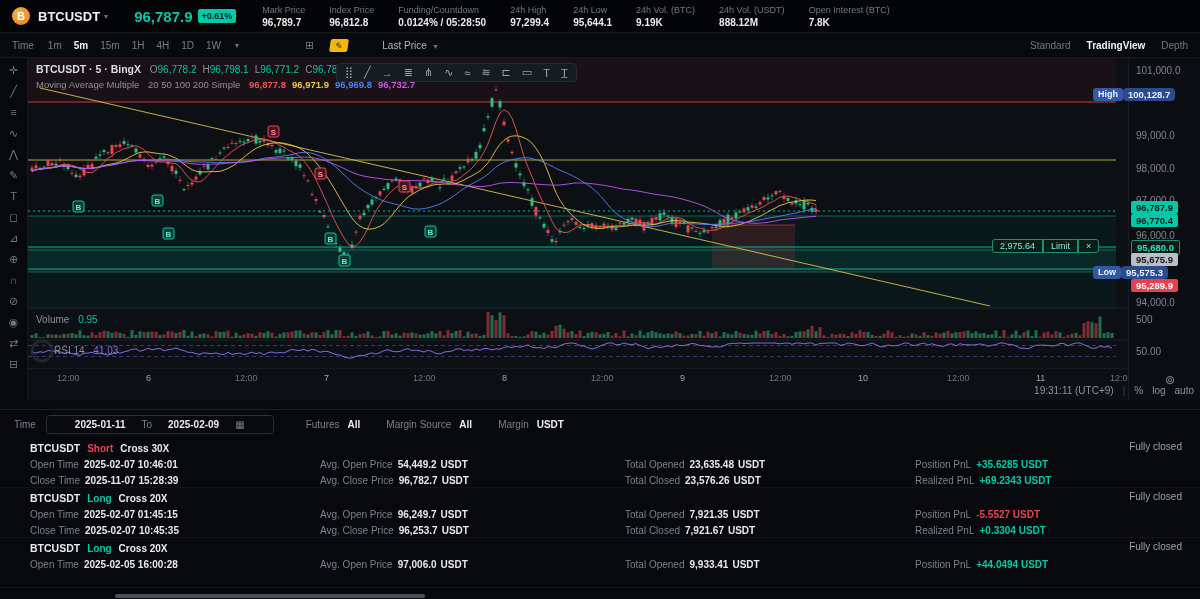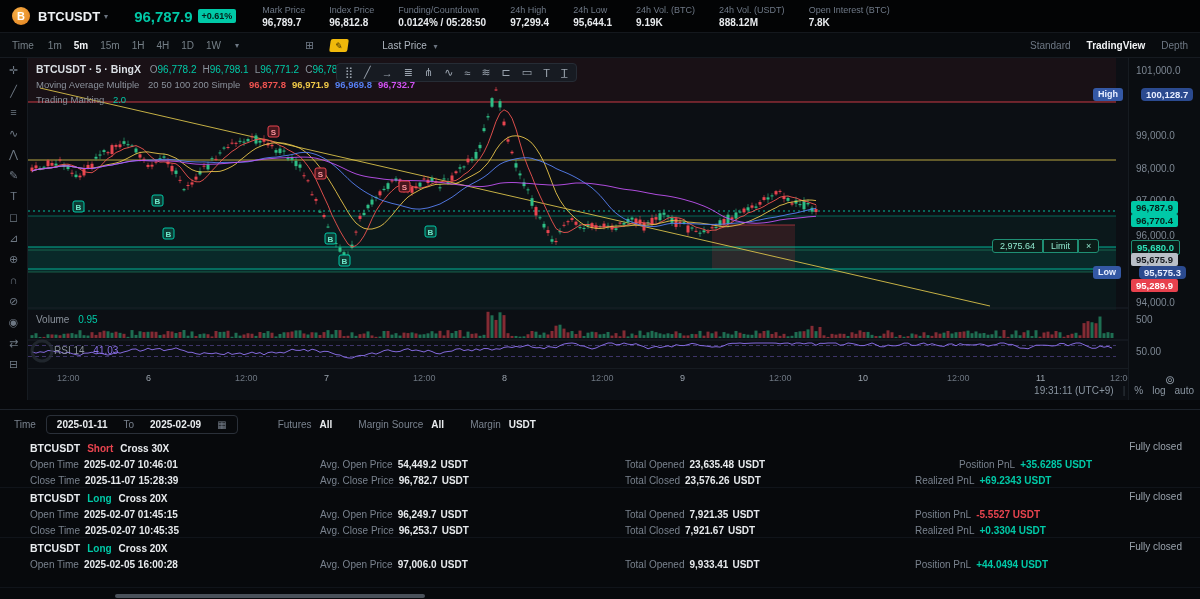--- a/index.html
+++ b/index.html
@@ -57,33 +57,33 @@
   .status .div{color:#39414a}
   .status .sbtn{cursor:pointer}
   
   .price-axis{position:absolute;left:1128px;top:0;width:72px;height:342px;border-left:1px solid #161b21;background:#0a0d11;z-index:6}
   .tick{position:absolute;left:7px;font-size:10px;color:#7d8793;white-space:nowrap}
   .pbadge{position:absolute;left:2px;font-size:9.5px;font-weight:bold;padding:1px 5px;border-radius:2px;white-space:nowrap}
   .badge-teal{background:#00c9a7;color:#04201a}
   .badge-gray{background:#b9bfc7;color:#14181d}
   .badge-red{background:#e8414d;color:#fff}
   .badge-outline{background:#0b1a17;color:#2fe0b8;border:1px solid #1f8f74}
-  .pillwrap{position:absolute;left:-36px;display:flex;gap:18px;white-space:nowrap}
+  .pillwrap{position:absolute;left:-36px;display:flex;gap:0;white-space:nowrap}
   .pill-lb{background:#3458a4;color:#e8eeff;font-size:9px;font-weight:bold;padding:1px 5px;border-radius:3px}
   .pill-val{background:#2b4a8f;color:#e8eeff;font-size:9.5px;font-weight:bold;padding:1px 5px;border-radius:4px}
   .axis-target{position:absolute;left:36px;top:315px;font-size:12px;color:#8a95a1;cursor:pointer}
   
   .panel{margin-top:9px;border-top:1px solid #1d232b;background:#07090c}
   .tabs{display:flex;gap:36px;padding:0 30px;height:25px;align-items:center;border-bottom:1px solid #14181d}
   .tab{font-size:10.5px;color:#717b87;font-weight:bold;cursor:pointer;white-space:nowrap}
   .tab.active{color:#f4f6f8}
   .filters{display:flex;align-items:center;padding:0 14px;height:28px;font-size:10px;gap:10px}
   .flabel{color:#79828e}
   .fval{color:#e9ecef;font-weight:bold}
-  .fbox{border:1px solid #2a3039;border-radius:4px;padding:3px 10px;display:flex;gap:16px;align-items:center;margin-right:14px}
+  .fbox{border:1px solid #2a3039;border-radius:4px;padding:3px 28px;display:flex;gap:16px;align-items:center;margin-right:6px}
   .fgroup{display:flex;gap:8px;align-items:center;margin-left:16px}
   .cal{color:#79828e;font-size:10px;cursor:pointer}
   .rows{position:relative}
   .prow{position:relative;height:50px}
   .prow .line{position:absolute;font-size:10px;line-height:15px;white-space:nowrap}
   .sym{font-weight:bold;color:#e9ecef;font-size:10.5px}
   .side-Short{color:#e8444f;font-weight:bold;margin-left:7px}
   .side-Long{color:#00c9a7;font-weight:bold;margin-left:7px}
   .lev{color:#e9ecef;font-weight:bold;margin-left:7px}
   .k{color:#79828e}
@@ -896,24 +896,20 @@
     <div class="legend">
       <div class="row">
         <span class="lg-title">BTCUSDT · 5 · BingX</span>
         <span id="ohlc"><span class="lg-seg"><span class="lg-gray">O</span><span class="lg-teal">96,778.2</span></span><span class="lg-seg"><span class="lg-gray">H</span><span class="lg-teal">96,798.1</span></span><span class="lg-seg"><span class="lg-gray">L</span><span class="lg-teal">96,771.2</span></span><span class="lg-seg"><span class="lg-gray">C</span><span class="lg-teal">96,787.9</span></span><span class="lg-seg lg-teal">9.6 (+0.01%)</span></span>
       </div>
       <div class="row" style="font-size:9.5px">
         <span class="lg-gray">Moving Average Multiple</span>
         <span class="lg-gray lg-seg">20 50 100 200 Simple</span>
         <span id="maVals"><span class="lg-seg" style="color: rgb(239, 83, 80); font-weight: bold;">96,877.8</span><span class="lg-seg" style="color: rgb(240, 201, 72); font-weight: bold;">96,971.9</span><span class="lg-seg" style="color: rgb(86, 128, 242); font-weight: bold;">96,969.8</span><span class="lg-seg" style="color: rgb(208, 82, 242); font-weight: bold;">96,732.7</span></span>
       </div>
-      <div class="row" style="font-size:9.5px">
-        <span class="lg-gray">Trading Marking</span>
-        <span class="lg-teal lg-seg">2.0</span>
-      </div>
     </div>
 
     <div class="float-tools" id="floatTools">
         <span class="ft">⣿</span>
         <span class="ft">╱</span>
         <span class="ft">→</span>
         <span class="ft">≣</span>
         <span class="ft">⋔</span>
         <span class="ft">∿</span>
         <span class="ft">≈</span>
@@ -1018,21 +1014,21 @@
 
   <div class="rows" id="rows">
       <div class="prow" style="border-bottom: 1px solid rgb(16, 20, 26);">
         <div class="line" style="left: 30px; top: 3px;"><span class="sym">BTCUSDT</span><span class="side-Short">Short</span><span class="lev">Cross 30X</span></div>
         <div class="line" style="left: 30px; top: 19px;"><span class="k">Open Time</span><span class="v">2025-02-07 10:46:01</span></div>
         <div class="line" style="left: 30px; top: 35px;"><span class="k">Close Time</span><span class="v">2025-11-07 15:28:39</span></div>
         <div class="line" style="left: 320px; top: 19px;"><span class="k">Avg. Open Price</span><span class="v">54,449.2</span><span class="u">USDT</span></div>
         <div class="line" style="left: 320px; top: 35px;"><span class="k">Avg. Close Price</span><span class="v">96,782.7</span><span class="u">USDT</span></div>
         <div class="line" style="left: 625px; top: 19px;"><span class="k">Total Opened</span><span class="v">23,635.48</span><span class="u">USDT</span></div>
         <div class="line" style="left: 625px; top: 35px;"><span class="k">Total Closed</span><span class="v">23,576.26</span><span class="u">USDT</span></div>
-        <div class="line" style="left: 959px; top: 19px;"><span class="k">Position PnL</span><span class="pnl-pos">+35.6285 USDT</span></div>
+        <div class="line" style="left: 915px; top: 19px;"><span class="k">Position PnL</span><span class="pnl-pos">+35.6285 USDT</span></div>
         <div class="line" style="left: 915px; top: 35px;"><span class="k">Realized PnL</span><span class="pnl-pos">+69.2343 USDT</span></div>
         <span class="fully">Fully closed</span>
       </div>
       <div class="prow" style="border-bottom: 1px solid rgb(16, 20, 26);">
         <div class="line" style="left: 30px; top: 3px;"><span class="sym">BTCUSDT</span><span class="side-Long">Long</span><span class="lev">Cross 20X</span></div>
         <div class="line" style="left: 30px; top: 19px;"><span class="k">Open Time</span><span class="v">2025-02-07 01:45:15</span></div>
         <div class="line" style="left: 30px; top: 35px;"><span class="k">Close Time</span><span class="v">2025-02-07 10:45:35</span></div>
         <div class="line" style="left: 320px; top: 19px;"><span class="k">Avg. Open Price</span><span class="v">96,249.7</span><span class="u">USDT</span></div>
         <div class="line" style="left: 320px; top: 35px;"><span class="k">Avg. Close Price</span><span class="v">96,253.7</span><span class="u">USDT</span></div>
         <div class="line" style="left: 625px; top: 19px;"><span class="k">Total Opened</span><span class="v">7,921.35</span><span class="u">USDT</span></div>

